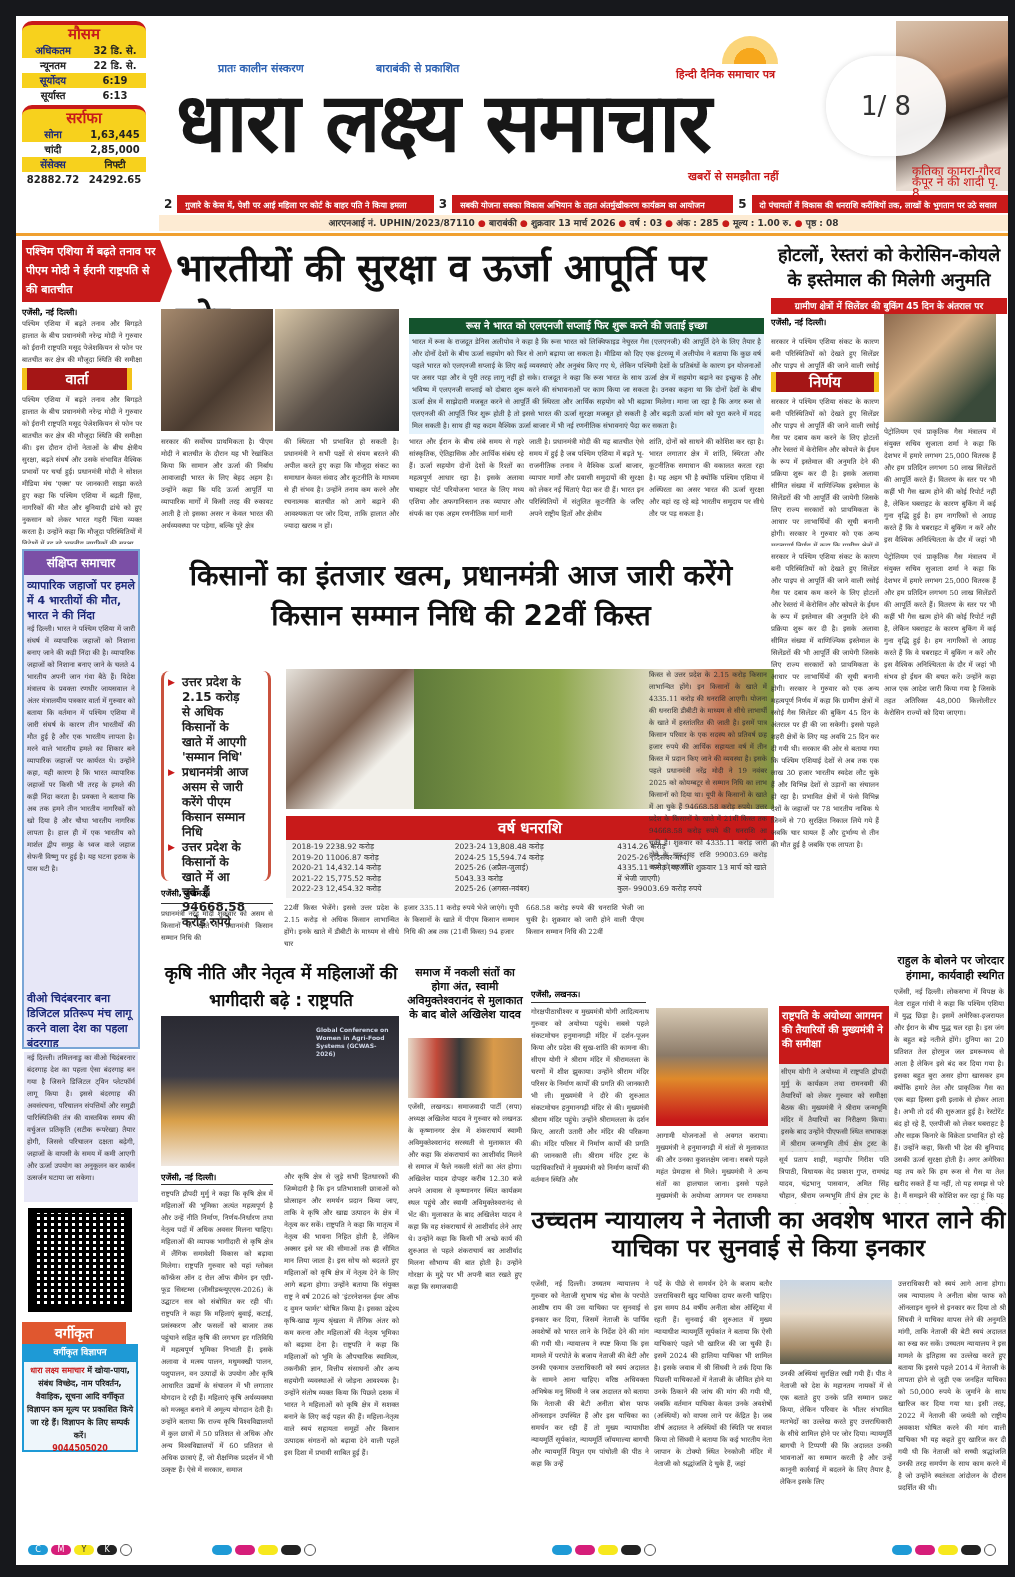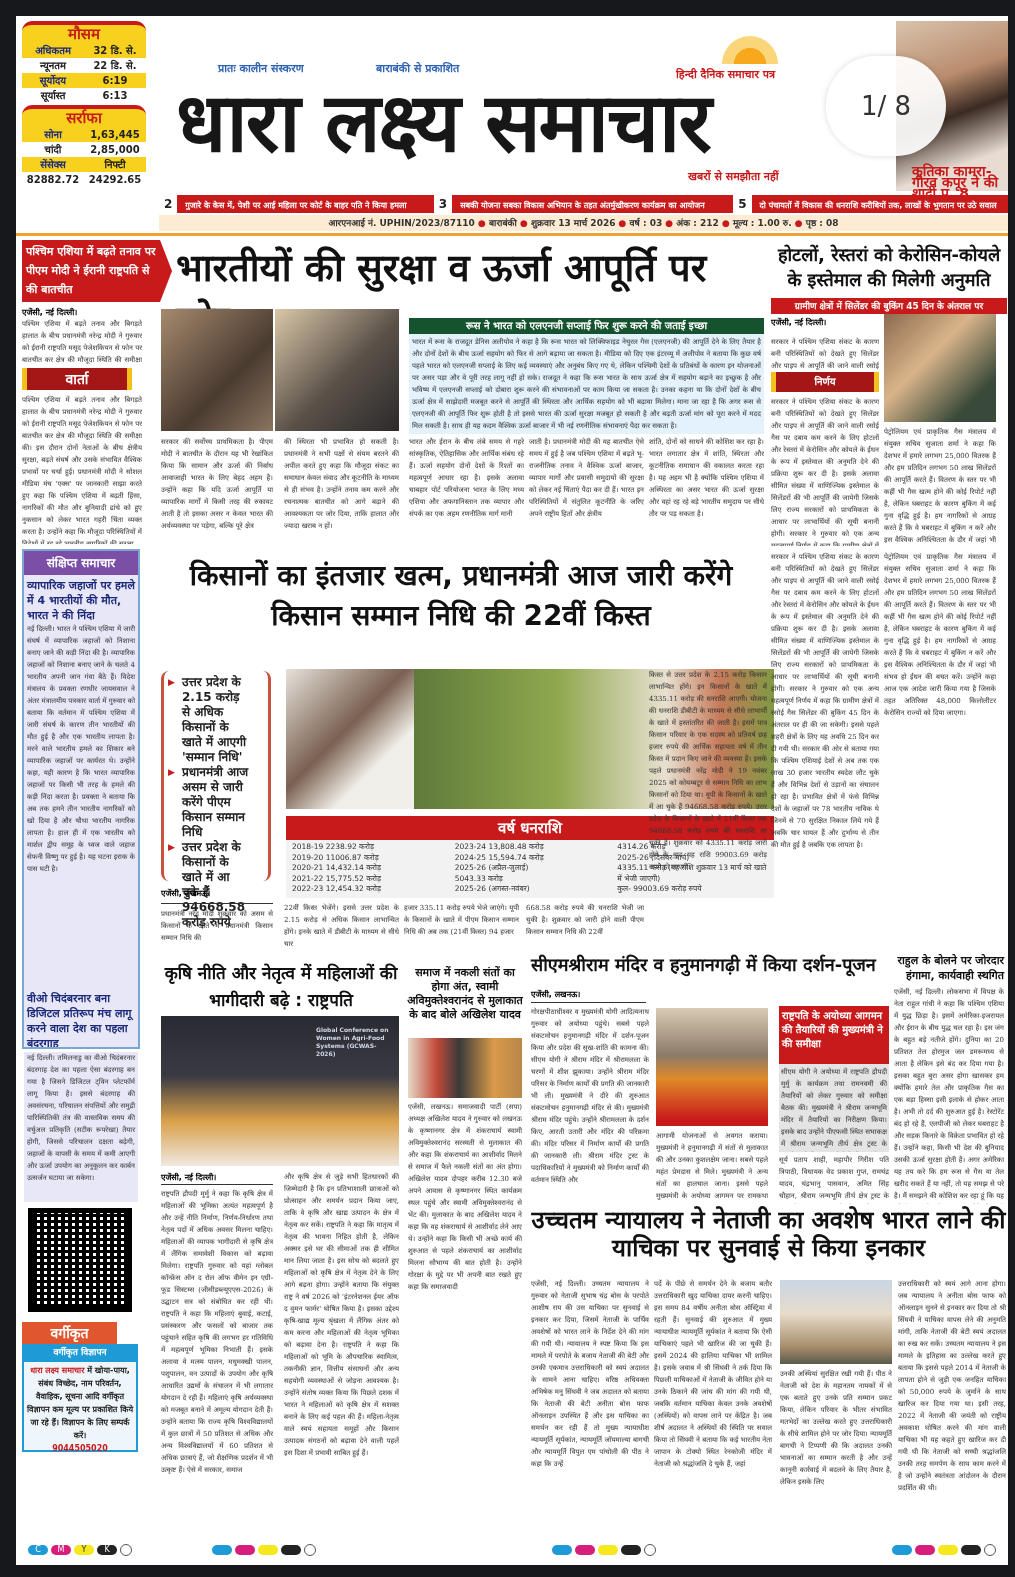--- a/index.html
+++ b/index.html
@@ -87,36 +87,36 @@
       </div>
   </div>
 
   <div class="abs sub-blue" style="left:202px;top:44px">प्रातः कालीन संस्करण</div>
   <div class="abs sub-blue" style="left:360px;top:44px">बाराबंकी से प्रकाशित</div>
   <div class="abs sun" style="left:706px;top:20px"></div>
   <div class="abs tagline" style="left:660px;top:50px">हिन्दी दैनिक समाचार पत्र</div>
   <div class="abs masthead-logo">धारा लक्ष्य समाचार</div>
   <div class="abs tagline" style="left:672px;top:152px">खबरों से समझौता नहीं</div>
   <div class="abs portrait"></div>
-  <div class="abs" style="left:896px;top:150px;width:96px;font-size:14px;color:#c81a1a;font-weight:bold;line-height:11px"><span>कृतिका कामरा-गौरव कपूर ने की शादी</span> <span>पृ. 8</span></div>
+  <div class="abs" style="left:896px;top:150px;width:96px;font-size:12px;color:#c81a1a;font-weight:normal;line-height:11px"><span>कृतिका कामरा-गौरव कपूर ने की शादी</span> <span>पृ. 8</span></div>
 
   <div class="abs ticker">
     <span class="num">2</span>
     <span class="it" style="width:260px">गुजारे के केस में, पेशी पर आई महिला पर कोर्ट के बाहर पति ने किया हमला</span>
     <span class="num">3</span>
     <span class="it" style="width:285px">सबकी योजना सबका विकास अभियान के तहत अंतर्मुखीकरण कार्यक्रम का आयोजन</span>
     <span class="num">5</span>
     <span class="it" style="width:260px">दो पंचायतों में विकास की धनराशि करीबियों तक, लाखों के भुगतान पर उठे सवाल</span>
   </div>
   <div class="abs dateline">
     <span>आरएनआई नं. UPHIN/2023/87110</span> <span style="color:#c81a1a">●</span>
     <span>बाराबंकी</span> <span style="color:#c81a1a">●</span>
     <span>शुक्रवार 13 मार्च 2026</span> <span style="color:#c81a1a">●</span>
     <span>वर्ष : 03</span> <span style="color:#c81a1a">●</span>
-    <span>अंक : 212</span> <span style="color:#c81a1a">●</span>
+    <span>अंक : 285</span> <span style="color:#c81a1a">●</span>
     <span>मूल्य : 1.00 रु.</span> <span style="color:#c81a1a">●</span>
     <span>पृष्ठ : 08</span>
   </div>
   <div class="abs" style="left:0;top:217px;width:992px;height:3px;background:#f0a030"></div>
 
   <div class="abs redflag" style="left:6px;top:224px;width:150px;height:62px;font-size:11px;line-height:19px;padding:2px 14px 2px 4px">पश्चिम एशिया में बढ़ते तनाव पर पीएम मोदी ने ईरानी राष्ट्रपति से की बातचीत</div>
   <a class="abs hl" style="left:160px;top:226px;width:590px;font-size:38px;line-height:52px;text-decoration:none">भारतीयों की सुरक्षा व ऊर्जा आपूर्ति पर जोर</a>
   <div class="abs" style="left:6px;top:290px;font-size:8px;font-weight:bold">एजेंसी, नई दिल्ली।</div>
   <div class="abs txt" style="left:6px;top:302px;width:120px;height:48px;overflow:hidden">पश्चिम एशिया में बढ़ते तनाव और बिगड़ते हालात के बीच प्रधानमंत्री नरेन्द्र मोदी ने गुरुवार को ईरानी राष्ट्रपति मसूद पेजेशकियन से फोन पर बातचीत कर क्षेत्र की मौजूदा स्थिति की समीक्षा की। इस दौरान दोनों नेताओं के बीच क्षेत्रीय सुरक्षा, बढ़ते संघर्ष और उसके संभावित वैश्विक प्रभावों पर चर्चा हुई। प्रधानमंत्री मोदी ने सोशल मीडिया मंच 'एक्स' पर जानकारी साझा करते हुए कहा कि पश्चिम एशिया में बढ़ती हिंसा, नागरिकों की मौत और बुनियादी ढांचे को हुए नुकसान को लेकर भारत गहरी चिंता व्यक्त करता है। उन्होंने कहा कि मौजूदा परिस्थितियों में विदेशों में रह रहे भारतीय नागरिकों की सुरक्षा</div>
   <div class="abs label-box" style="left:6px;top:352px;width:110px;height:22px;font-size:14px;line-height:22px">वार्ता</div>
@@ -128,36 +128,36 @@
   <div class="abs blue-bar" style="left:393px;top:302px;width:355px;height:16px;font-size:10px;line-height:16px">रूस ने भारत को एलएनजी सप्लाई फिर शुरू करने की जताई इच्छा</div>
   <div class="abs txt lightblue" style="left:393px;top:318px;width:355px;height:100px;overflow:hidden;padding:2px 3px">भारत में रूस के राजदूत डेनिस अलीपोव ने कहा है कि रूस भारत को लिक्विफाइड नेचुरल गैस (एलएनजी) की आपूर्ति देने के लिए तैयार है और दोनों देशों के बीच ऊर्जा सहयोग को फिर से आगे बढ़ाया जा सकता है। मीडिया को दिए एक इंटरव्यू में अलीपोव ने बताया कि कुछ वर्ष पहले भारत को एलएनजी सप्लाई के लिए कई व्यवस्थाएं और अनुबंध किए गए थे, लेकिन पश्चिमी देशों के प्रतिबंधों के कारण इन योजनाओं पर असर पड़ा और वे पूरी तरह लागू नहीं हो सके। राजदूत ने कहा कि रूस भारत के साथ ऊर्जा क्षेत्र में सहयोग बढ़ाने का इच्छुक है और भविष्य में एलएनजी सप्लाई को दोबारा शुरू करने की संभावनाओं पर काम किया जा सकता है। उनका कहना था कि दोनों देशों के बीच ऊर्जा क्षेत्र में साझेदारी मजबूत करने से आपूर्ति की स्थिरता और आर्थिक सहयोग को भी बढ़ावा मिलेगा। माना जा रहा है कि अगर रूस से एलएनजी की आपूर्ति फिर शुरू होती है तो इससे भारत की ऊर्जा सुरक्षा मजबूत हो सकती है और बढ़ती ऊर्जा मांग को पूरा करने में मदद मिल सकती है। साथ ही यह कदम वैश्विक ऊर्जा बाजार में भी नई रणनीतिक संभावनाएं पैदा कर सकता है।</div>
   <div class="abs txt" style="left:393px;top:420px;width:115px;height:110px;overflow:hidden">भारत और ईरान के बीच लंबे समय से गहरे सांस्कृतिक, ऐतिहासिक और आर्थिक संबंध रहे हैं। ऊर्जा सहयोग दोनों देशों के रिश्तों का महत्वपूर्ण आधार रहा है। इसके अलावा चाबहार पोर्ट परियोजना भारत के लिए मध्य एशिया और अफगानिस्तान तक व्यापार और संपर्क का एक अहम रणनीतिक मार्ग मानी</div>
   <div class="abs txt" style="left:513px;top:420px;width:115px;height:110px;overflow:hidden">जाती है। प्रधानमंत्री मोदी की यह बातचीत ऐसे समय में हुई है जब पश्चिम एशिया में बढ़ते भू-राजनीतिक तनाव ने वैश्विक ऊर्जा बाजार, व्यापार मार्गों और प्रवासी समुदायों की सुरक्षा को लेकर नई चिंताएं पैदा कर दी हैं। भारत इन परिस्थितियों में संतुलित कूटनीति के जरिए अपने राष्ट्रीय हितों और क्षेत्रीय</div>
   <div class="abs txt" style="left:633px;top:420px;width:115px;height:110px;overflow:hidden">शांति, दोनों को साधने की कोशिश कर रहा है। भारत लगातार क्षेत्र में शांति, स्थिरता और कूटनीतिक समाधान की वकालत करता रहा है। यह अहम भी है क्योंकि पश्चिम एशिया में अस्थिरता का असर भारत की ऊर्जा सुरक्षा और वहां रह रहे बड़े भारतीय समुदाय पर सीधे तौर पर पड़ सकता है।</div>
 
   <a class="abs hl" style="left:755px;top:226px;width:236px;font-size:18px;line-height:25px;text-align:center;text-decoration:none">होटलों, रेस्तरां को केरोसिन-कोयले के इस्तेमाल की मिलेगी अनुमति</a>
   <div class="abs" style="left:755px;top:282px;width:236px;height:16px;background:#c81a1a;color:#fff;font-size:9px;font-weight:bold;text-align:center;line-height:16px;white-space:nowrap;overflow:hidden">ग्रामीण क्षेत्रों में सिलेंडर की बुकिंग 45 दिन के अंतराल पर</div>
   <div class="abs" style="left:755px;top:300px;font-size:8px;font-weight:bold">एजेंसी, नई दिल्ली।</div>
   <div class="abs txt" style="left:755px;top:320px;width:108px;height:34px;overflow:hidden">सरकार ने पश्चिम एशिया संकट के कारण बनी परिस्थितियों को देखते हुए सिलेंडर और पाइप से आपूर्ति की जाने वाली रसोई गैस पर दबाव कम करने के लिए होटलों और रेस्तरां में केरोसिन और कोयले के ईंधन के रूप में इस्तेमाल की अनुमति देने की प्रक्रिया शुरू कर दी है। इसके अलावा सीमित संख्या में वाणिज्यिक इस्तेमाल के सिलेंडरों की भी आपूर्ति की जायेगी जिसके लिए राज्य सरकारों को प्राथमिकता के आधार पर लाभार्थियों की सूची बनानी होगी। सरकार ने गुरुवार को एक अन्य महत्वपूर्ण निर्णय में कहा कि ग्रामीण क्षेत्रों में रसोई गैस सिलेंडर की बुकिंग 45 दिन के अंतराल पर ही की जा सकेगी। इससे पहले शहरी क्षेत्रों के लिए यह अवधि 25 दिन कर दी गयी थी। सरकार की ओर से बताया गया कि पश्चिम एशियाई देशों से अब तक एक लाख 30 हजार भारतीय स्वदेश लौट चुके हैं और विभिन्न देशों से उड़ानों का संचालन हो रहा है। प्रभावित क्षेत्रों में फंसे विभिन्न देशों के जहाजों पर 78 भारतीय नाविक थे जिनमें से 70 सुरक्षित निकाल लिये गये हैं जबकि चार घायल हैं और दुर्भाग्य से तीन की मौत हुई है जबकि एक लापता है।</div>
-  <div class="abs label-box" style="left:755px;top:356px;width:108px;height:20px;font-size:10px;line-height:20px">निर्णय</div>
+  <div class="abs label-box" style="left:755px;top:356px;width:108px;height:20px;font-size:15px;line-height:20px">निर्णय</div>
   <div class="abs txt" style="left:755px;top:380px;width:108px;height:150px;overflow:hidden">सरकार ने पश्चिम एशिया संकट के कारण बनी परिस्थितियों को देखते हुए सिलेंडर और पाइप से आपूर्ति की जाने वाली रसोई गैस पर दबाव कम करने के लिए होटलों और रेस्तरां में केरोसिन और कोयले के ईंधन के रूप में इस्तेमाल की अनुमति देने की प्रक्रिया शुरू कर दी है। इसके अलावा सीमित संख्या में वाणिज्यिक इस्तेमाल के सिलेंडरों की भी आपूर्ति की जायेगी जिसके लिए राज्य सरकारों को प्राथमिकता के आधार पर लाभार्थियों की सूची बनानी होगी। सरकार ने गुरुवार को एक अन्य महत्वपूर्ण निर्णय में कहा कि ग्रामीण क्षेत्रों में रसोई गैस सिलेंडर की बुकिंग 45 दिन के अंतराल पर ही की जा सकेगी। इससे पहले शहरी क्षेत्रों के लिए यह अवधि 25 दिन कर दी गयी थी। सरकार की ओर से बताया गया कि पश्चिम एशियाई देशों से अब तक एक लाख 30 हजार भारतीय स्वदेश लौट चुके हैं और विभिन्न देशों से उड़ानों का संचालन हो रहा है। प्रभावित क्षेत्रों में फंसे विभिन्न देशों के जहाजों पर 78 भारतीय नाविक थे जिनमें से 70 सुरक्षित निकाल लिये गये हैं जबकि चार घायल हैं और दुर्भाग्य से तीन की मौत हुई है जबकि एक लापता है।</div>
   <div class="abs photo" style="left:868px;top:298px;width:112px;height:108px;background:linear-gradient(135deg,#8c6a4e,#d9b48a 40%,#3a4a3a 80%)"></div>
   <div class="abs txt" style="left:868px;top:410px;width:112px;height:120px;overflow:hidden">पेट्रोलियम एवं प्राकृतिक गैस मंत्रालय में संयुक्त सचिव सुजाता शर्मा ने कहा कि देशभर में हमारे लगभग 25,000 वितरक हैं और हम प्रतिदिन लगभग 50 लाख सिलेंडरों की आपूर्ति करते हैं। वितरण के स्तर पर भी कहीं भी गैस खत्म होने की कोई रिपोर्ट नहीं है, लेकिन घबराहट के कारण बुकिंग में कई गुना वृद्धि हुई है। हम नागरिकों से आग्रह करते हैं कि वे घबराहट में बुकिंग न करें और इस वैश्विक अनिश्चितता के दौर में जहां भी संभव हो ईंधन की बचत करें। उन्होंने कहा आज एक आदेश जारी किया गया है जिसके तहत अतिरिक्त 48,000 किलोलीटर केरोसिन राज्यों को दिया जाएगा।</div>
 
   <div class="abs brief" style="left:6px;top:533px;width:118px;height:500px;overflow:hidden">
     <div class="brief-h" style="font-size:12px;height:24px;line-height:24px">संक्षिप्त समाचार</div>
     <a class="hl" style="display:block;font-size:11px;line-height:15px;padding:3px 3px 0;color:#1d2a7a;text-decoration:none">व्यापारिक जहाजों पर हमले में 4 भारतीयों की मौत, भारत ने की निंदा</a>
     <div class="txt" style="padding:0 3px;height:365px;overflow:hidden">नई दिल्ली। भारत ने पश्चिम एशिया में जारी संघर्ष में व्यापारिक जहाजों को निशाना बनाए जाने की कड़ी निंदा की है। व्यापारिक जहाजों को निशाना बनाए जाने के चलते 4 भारतीय अपनी जान गंवा बैठे हैं। विदेश मंत्रालय के प्रवक्ता रणधीर जायसवाल ने अंतर मंत्रालयीय पत्रकार वार्ता में गुरुवार को बताया कि वर्तमान में पश्चिम एशिया में जारी संघर्ष के कारण तीन भारतीयों की मौत हुई है और एक भारतीय लापता है। मरने वाले भारतीय हमले का शिकार बने व्यापारिक जहाजों पर कार्यरत थे। उन्होंने कहा, यही कारण है कि भारत व्यापारिक जहाजों पर किसी भी तरह के हमले की कड़ी निंदा करता है। प्रवक्ता ने बताया कि अब तक हमने तीन भारतीय नागरिकों को खो दिया है और चौथा भारतीय नागरिक लापता है। हाल ही में एक भारतीय को मार्शल द्वीप समूह के ध्वज वाले जहाज सेफनी विष्णु पर हुई है। यह घटना इराक के पास घटी है।</div>
     <a class="hl" style="display:block;font-size:11px;line-height:15px;padding:3px 3px 0;color:#1d2a7a;text-decoration:none">वीओ चिदंबरनार बना डिजिटल प्रतिरूप मंच लागू करने वाला देश का पहला बंदरगाह</a>
   </div>
   <div class="abs txt" style="left:8px;top:1036px;width:114px;height:150px;overflow:hidden;background:#e7e7f7;padding:0 3px">नई दिल्ली। तमिलनाडु का वीओ चिदंबरनार बंदरगाह देश का पहला ऐसा बंदरगाह बन गया है जिसने डिजिटल ट्विन प्लेटफॉर्म लागू किया है। इससे बंदरगाह की अवसंरचना, परिचालन संपत्तियों और समुद्री पारिस्थितिकी तंत्र की वास्तविक समय की वर्चुअल प्रतिकृति (सटीक रूपरेखा) तैयार होगी, जिससे परिचालन दक्षता बढ़ेगी, जहाजों के वापसी के समय में कमी आएगी और ऊर्जा उपयोग का अनुकूलन कर कार्बन उत्सर्जन घटाया जा सकेगा।</div>
 
   <div class="abs qr" style="left:12px;top:1192px;width:104px;height:104px;border:5px solid #000"></div>
 
-  <div class="abs classified-h" style="left:6px;top:1306px;width:95px;height:22px;font-size:14px;line-height:22px">वर्गीकृत</div>
+  <div class="abs classified-h" style="left:6px;top:1306px;width:104px;height:22px;font-size:14px;line-height:22px">वर्गीकृत</div>
   <div class="abs classified-sub" style="left:6px;top:1328px;width:116px;height:16px;font-size:9px;line-height:16px">वर्गीकृत विज्ञापन</div>
   <div class="abs" style="left:6px;top:1344px;width:116px;height:92px;background:#eef6fb;border:2px solid #1e9ad6;font-size:8px;line-height:13px;text-align:center;font-weight:bold;color:#222;padding:2px">
     <span style="color:#c81a1a">धारा लक्ष्य समाचार</span>
     <span>में खोया-पाया, संबंध विच्छेद, नाम परिवर्तन, वैवाहिक, सूचना आदि वर्गीकृत विज्ञापन कम मूल्य पर प्रकाशित किये जा रहे हैं। विज्ञापन के लिए सम्पर्क करें।</span>
     <div style="color:#c81a1a">9044505020</div>
   </div>
 
   <a class="abs hl" style="left:135px;top:540px;width:620px;font-size:28px;line-height:40px;text-align:center;text-decoration:none">किसानों का इंतजार खत्म, प्रधानमंत्री आज जारी करेंगे किसान सम्मान निधि की 22वीं किस्त</a>
   <ul class="abs bul" style="left:145px;top:655px;width:110px;height:210px;padding:4px 19px 0 4px">
     <li>उत्तर प्रदेश के 2.15 करोड़ से अधिक किसानों के खाते में आएगी 'सम्मान निधि'</li>
@@ -205,21 +205,20 @@
   <div class="abs" style="left:300px;top:1010px;width:78px;font-size:6px;color:#cfd6e6;font-weight:bold;line-height:8px">Global Conference on Women in Agri-Food Systems (GCWAS-2026)</div>
   <div class="abs" style="left:145px;top:1155px;font-size:8px;font-weight:bold">एजेंसी, नई दिल्ली।</div>
   <div class="abs rule" style="left:145px;top:1168px;width:112px"></div>
   <div class="abs txt" style="left:145px;top:1172px;width:112px;height:350px;overflow:hidden">राष्ट्रपति द्रौपदी मुर्मु ने कहा कि कृषि क्षेत्र में महिलाओं की भूमिका अत्यंत महत्वपूर्ण है और उन्हें नीति निर्माण, निर्णय-निर्धारण तथा नेतृत्व पदों में अधिक अवसर मिलना चाहिए। महिलाओं की व्यापक भागीदारी से कृषि क्षेत्र में लैंगिक समावेशी विकास को बढ़ावा मिलेगा। राष्ट्रपति गुरुवार को यहां ग्लोबल कॉन्फ्रेंस ऑन द रोल ऑफ वीमेन इन एग्री-फूड सिस्टम्स (जीसीडब्ल्यूएएस-2026) के उद्घाटन सत्र को संबोधित कर रही थीं। राष्ट्रपति ने कहा कि महिलाएं बुवाई, कटाई, प्रसंस्करण और फसलों को बाजार तक पहुंचाने सहित कृषि की लगभग हर गतिविधि में महत्वपूर्ण भूमिका निभाती हैं। इसके अलावा वे मत्स्य पालन, मधुमक्खी पालन, पशुपालन, वन उत्पादों के उपयोग और कृषि आधारित उद्यमों के संचालन में भी लगातार योगदान दे रही हैं। महिलाएं कृषि अर्थव्यवस्था को मजबूत बनाने में अमूल्य योगदान देती हैं। उन्होंने बताया कि राज्य कृषि विश्वविद्यालयों में कुल छात्रों में 50 प्रतिशत से अधिक और अन्य विश्वविद्यालयों में 60 प्रतिशत से अधिक छात्राएं हैं, जो शैक्षणिक प्रदर्शन में भी उत्कृष्ट हैं। ऐसे में सरकार, समाज</div>
   <div class="abs txt" style="left:268px;top:1155px;width:115px;height:367px;overflow:hidden">और कृषि क्षेत्र से जुड़े सभी हितधारकों की जिम्मेदारी है कि इन प्रतिभाशाली छात्राओं को प्रोत्साहन और समर्थन प्रदान किया जाए, ताकि वे कृषि और खाद्य उत्पादन के क्षेत्र में नेतृत्व कर सकें। राष्ट्रपति ने कहा कि मातृत्व में नेतृत्व की भावना निहित होती है, लेकिन अक्सर इसे घर की सीमाओं तक ही सीमित मान लिया जाता है। इस सोच को बदलते हुए महिलाओं को कृषि क्षेत्र में नेतृत्व देने के लिए आगे बढ़ना होगा। उन्होंने बताया कि संयुक्त राष्ट्र ने वर्ष 2026 को 'इंटरनेशनल ईयर ऑफ द वुमन फार्मर' घोषित किया है। इसका उद्देश्य कृषि-खाद्य मूल्य श्रृंखला में लैंगिक अंतर को कम करना और महिलाओं की नेतृत्व भूमिका को बढ़ावा देना है। राष्ट्रपति ने कहा कि महिलाओं को भूमि के औपचारिक स्वामित्व, तकनीकी ज्ञान, वित्तीय संसाधनों और अन्य सहयोगी व्यवस्थाओं से जोड़ना आवश्यक है। उन्होंने संतोष व्यक्त किया कि पिछले दशक में भारत ने महिलाओं को कृषि क्षेत्र में सशक्त बनाने के लिए कई पहल की हैं। महिला-नेतृत्व वाले स्वयं सहायता समूहों और किसान उत्पादक संगठनों को बढ़ावा देने वाली पहलें इस दिशा में प्रभावी साबित हुई हैं।</div>
 
   <a class="abs hl" style="left:390px;top:950px;width:118px;font-size:11px;line-height:14px;text-align:center;text-decoration:none">समाज में नकली संतों का होगा अंत, स्वामी अविमुक्तेश्वरानंद से मुलाकात के बाद बोले अखिलेश यादव</a>
   <div class="abs photo" style="left:392px;top:1022px;width:114px;height:60px;background:linear-gradient(90deg,#e7d8c7,#c24a3a 25%,#3a3a3a 45%,#d99a4a 75%,#b9874a)"></div>
   <div class="abs txt" style="left:392px;top:1085px;width:114px;height:437px;overflow:hidden">एजेंसी, लखनऊ। समाजवादी पार्टी (सपा) अध्यक्ष अखिलेश यादव ने गुरुवार को लखनऊ के कृष्णानगर क्षेत्र में शंकराचार्य स्वामी अविमुक्तेश्वरानंद सरस्वती से मुलाकात की और कहा कि शंकराचार्य का आशीर्वाद मिलने से समाज में फैले नकली संतों का अंत होगा। अखिलेश यादव दोपहर करीब 12.30 बजे अपने आवास से कृष्णानगर स्थित कार्यक्रम स्थल पहुंचे और स्वामी अविमुक्तेश्वरानंद से भेंट की। मुलाकात के बाद अखिलेश यादव ने कहा कि वह शंकराचार्य से आशीर्वाद लेने आए थे। उन्होंने कहा कि किसी भी अच्छे कार्य की शुरुआत से पहले शंकराचार्य का आशीर्वाद मिलना सौभाग्य की बात होती है। उन्होंने गोरक्षा के मुद्दे पर भी अपनी बात रखते हुए कहा कि समाजवादी</div>
 
-  <a class="abs hl" style="left:515px;top:936px;width:340px;font-size:18px;line-height:26px;text-decoration:none;white-space:nowrap">सीएमश्रीराम मंदिर व हनुमानगढ़ी में किया दर्शन-पूजन</a>
   <div class="abs" style="left:515px;top:972px;font-size:8px;font-weight:bold">एजेंसी, लखनऊ।</div>
   <div class="abs rule" style="left:515px;top:986px;width:115px"></div>
   <div class="abs txt" style="left:515px;top:990px;width:118px;height:190px;overflow:hidden">गोरक्षपीठाधीश्वर व मुख्यमंत्री योगी आदित्यनाथ गुरुवार को अयोध्या पहुंचे। सबसे पहले संकटमोचन हनुमानगढ़ी मंदिर में दर्शन-पूजन किया और प्रदेश की सुख-शांति की कामना की। सीएम योगी ने श्रीराम मंदिर में श्रीरामलला के चरणों में शीश झुकाया। उन्होंने श्रीराम मंदिर परिसर के निर्माण कार्यों की प्रगति की जानकारी भी ली। मुख्यमंत्री ने दौरे की शुरुआत संकटमोचन हनुमानगढ़ी मंदिर से की। मुख्यमंत्री श्रीराम मंदिर पहुंचे। उन्होंने श्रीरामलला के दर्शन किए, आरती उतारी और मंदिर की परिक्रमा की। मंदिर परिसर में निर्माण कार्यों की प्रगति की जानकारी ली। श्रीराम मंदिर ट्रस्ट के पदाधिकारियों ने मुख्यमंत्री को निर्माण कार्यों की वर्तमान स्थिति और</div>
   <div class="abs photo" style="left:640px;top:992px;width:112px;height:118px;background:linear-gradient(180deg,#d9cbb5,#8b7a68 40%,#e08a2a 60%,#c81a1a 95%)"></div>
   <div class="abs txt" style="left:640px;top:1114px;width:112px;height:70px;overflow:hidden">आगामी योजनाओं से अवगत कराया। मुख्यमंत्री ने हनुमानगढ़ी में संतों से मुलाकात की और उनका कुशलक्षेम जाना। सबसे पहले महंत प्रेमदास से मिले। मुख्यमंत्री ने अन्य संतों का हालचाल जाना। इससे पहले मुख्यमंत्री के अयोध्या आगमन पर रामकथा पार्क हेलीपैड पर जनप्रतिनिधियों और अधिकारियों ने उनका स्वागत किया। जनपद के प्रभारी मंत्री एवं कृषि मंत्री</div>
   <div class="abs" style="left:763px;top:990px;width:110px;height:58px;background:#c81a1a;color:#fff;font-size:10px;font-weight:bold;line-height:14px;padding:3px">राष्ट्रपति के अयोध्या आगमन की तैयारियों की मुख्यमंत्री ने की समीक्षा</div>
   <div class="abs txt" style="left:763px;top:1048px;width:110px;height:88px;overflow:hidden;background:#e4e4e4;padding:2px">सीएम योगी ने अयोध्या में राष्ट्रपति द्रौपदी मुर्मु के कार्यक्रम तथा रामनवमी की तैयारियों को लेकर गुरुवार को समीक्षा बैठक की। मुख्यमंत्री ने श्रीराम जन्मभूमि मंदिर में तैयारियों का निरीक्षण किया। इसके बाद उन्होंने पीएफसी स्थित सभाकक्ष में श्रीराम जन्मभूमि तीर्थ क्षेत्र ट्रस्ट के पदाधिकारियों, जन प्रतिनिधियों व पुलिस-प्रशासन के अधिकारियों के साथ बैठक की और आवश्यक निर्देश दिए।</div>
   <div class="abs txt" style="left:763px;top:1138px;width:110px;height:50px;overflow:hidden">सूर्य प्रताप शाही, महापौर गिरीश पति त्रिपाठी, विधायक वेद प्रकाश गुप्त, रामचंद्र यादव, चंद्रभानु पासवान, अमित सिंह चौहान, श्रीराम जन्मभूमि तीर्थ क्षेत्र ट्रस्ट के महासचिव चंपत राय आदि मौजूद रहे।</div>
 
   <a class="abs hl" style="left:878px;top:937px;width:110px;font-size:11px;line-height:15px;text-align:right;text-decoration:none">राहुल के बोलने पर जोरदार हंगामा, कार्यवाही स्थगित</a>

